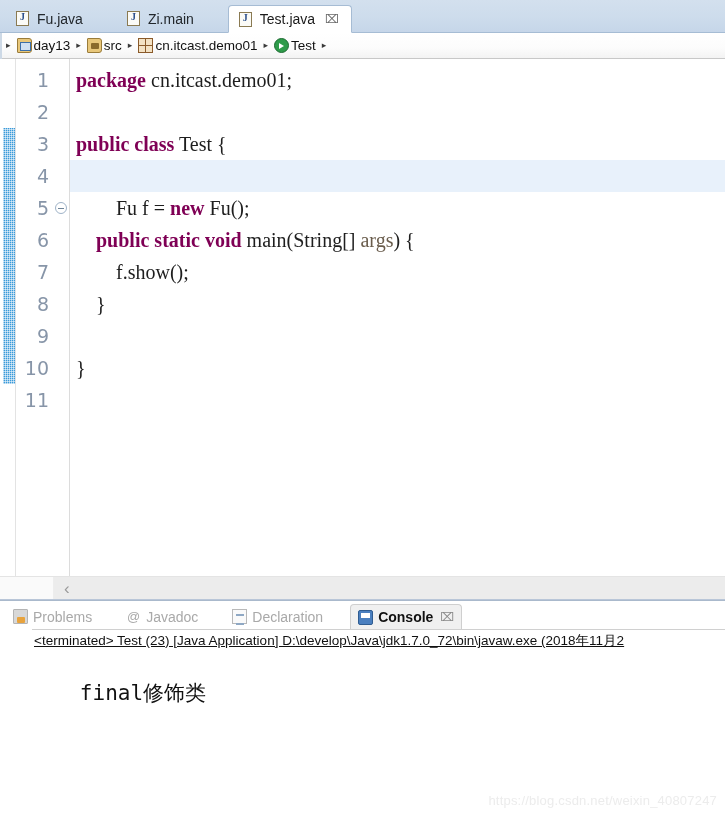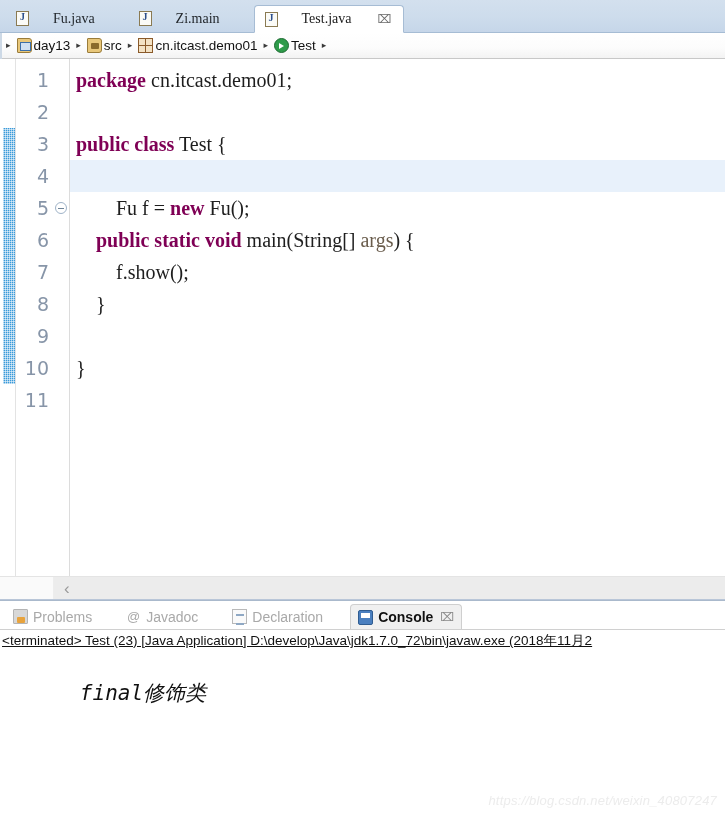--- a/index.html
+++ b/index.html
@@ -27,27 +27,26 @@
     display: flex;
     align-items: flex-end;
     padding-left: 6px;
     flex: 0 0 auto;
   }
   .tab {
     height: 27px;
     display: flex;
     align-items: center;
     padding: 0 12px 0 10px;
-    gap: 24px;
+    gap: 8px;
     font-size: 14px;
     color: #1a1a1a;
     position: relative;
     white-space: nowrap;
     cursor: default;
-    font-family: Liberation Serif, serif;
   }
   .tab.inactive { color: #22272c; }
   .tab.active {
     background: #ffffff;
     border: 1px solid #a6bcd4;
     border-bottom: 1px solid #ffffff;
     border-radius: 4px 4px 0 0;
     margin-bottom: -1px;
     height: 28px;
     z-index: 2;
@@ -349,32 +348,32 @@
     background: #ffffff;
   }
   .console-status {
     font-size: 13.5px;
     color: #111111;
     padding: 2px 13px 2px 2px;
     white-space: nowrap;
     overflow: hidden;
     border-top: 1px solid #d0d0d0;
     flex: 0 0 auto;
+    margin-left: 32px;
   }
   .console-status .term { text-decoration: underline; }
   .console-out {
     flex: 1 1 auto;
     padding: 3px 0 0 4px;
     font-family: "DejaVu Sans Mono", monospace;
     font-size: 21px;
     color: #111111;
     white-space: pre;
     overflow: hidden;
     position: relative;
-    font-style: italic;
   }
   .watermark {
     position: absolute;
     right: 8px;
     bottom: 10px;
     font-size: 13px;
     color: #ececec;
     font-family: "Liberation Sans", sans-serif;
     white-space: nowrap;
     letter-spacing: .2px;

